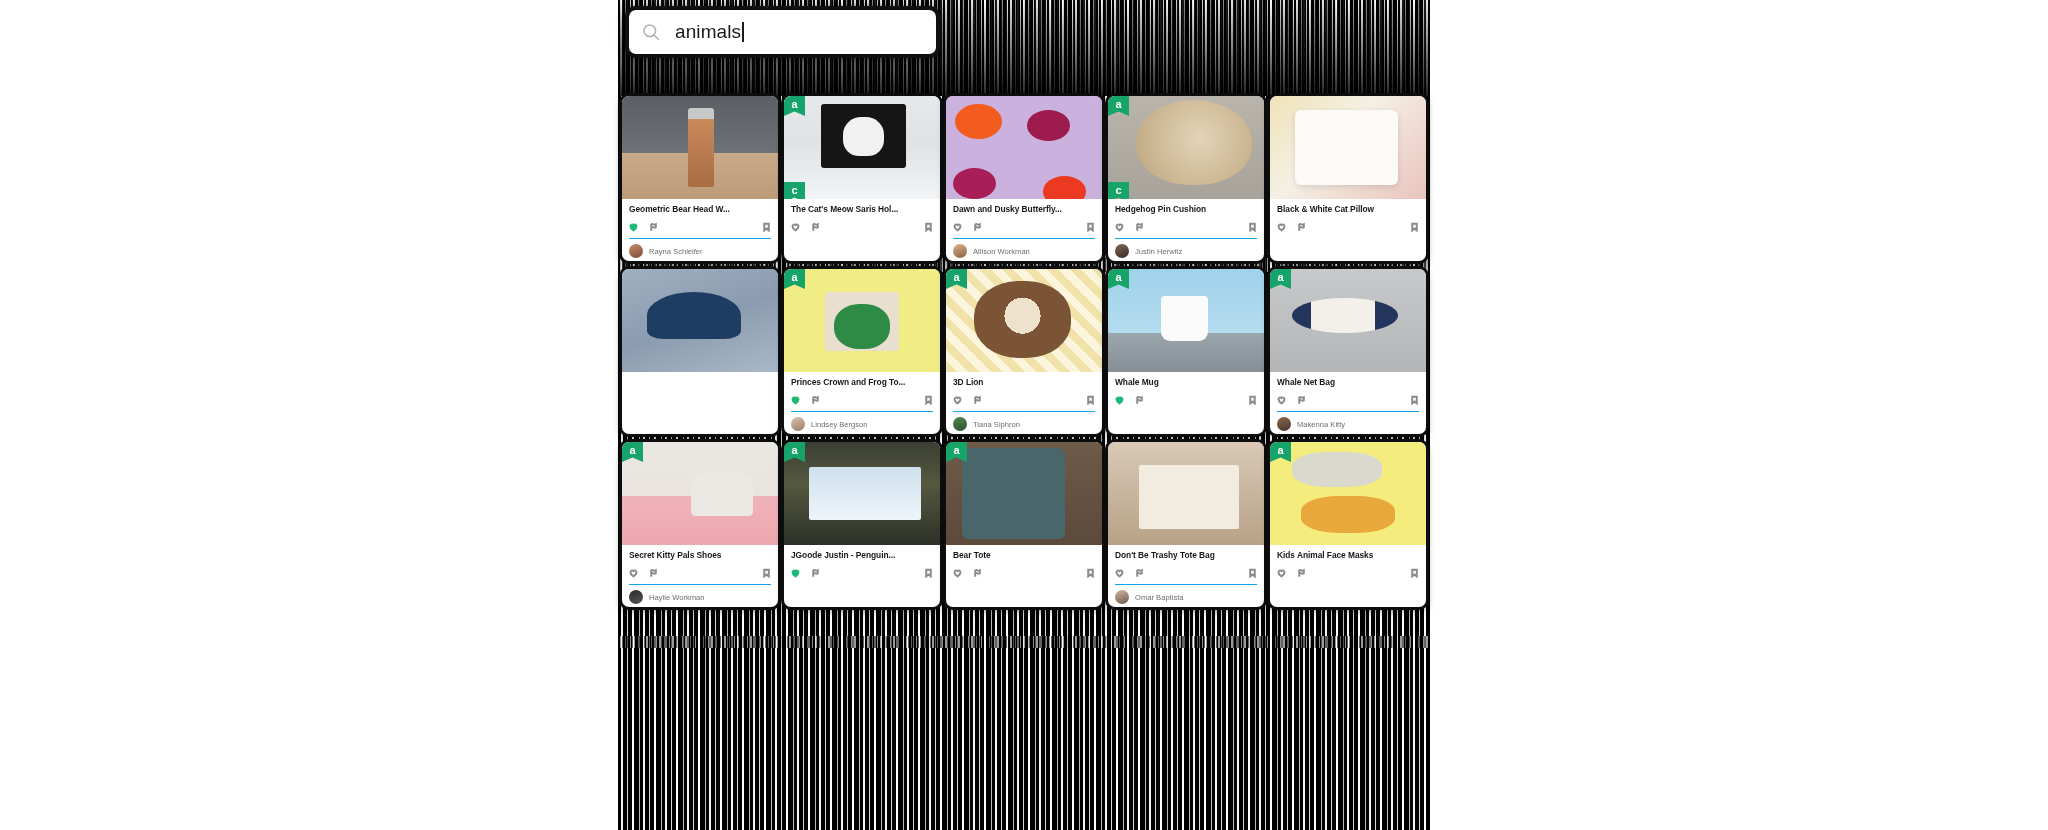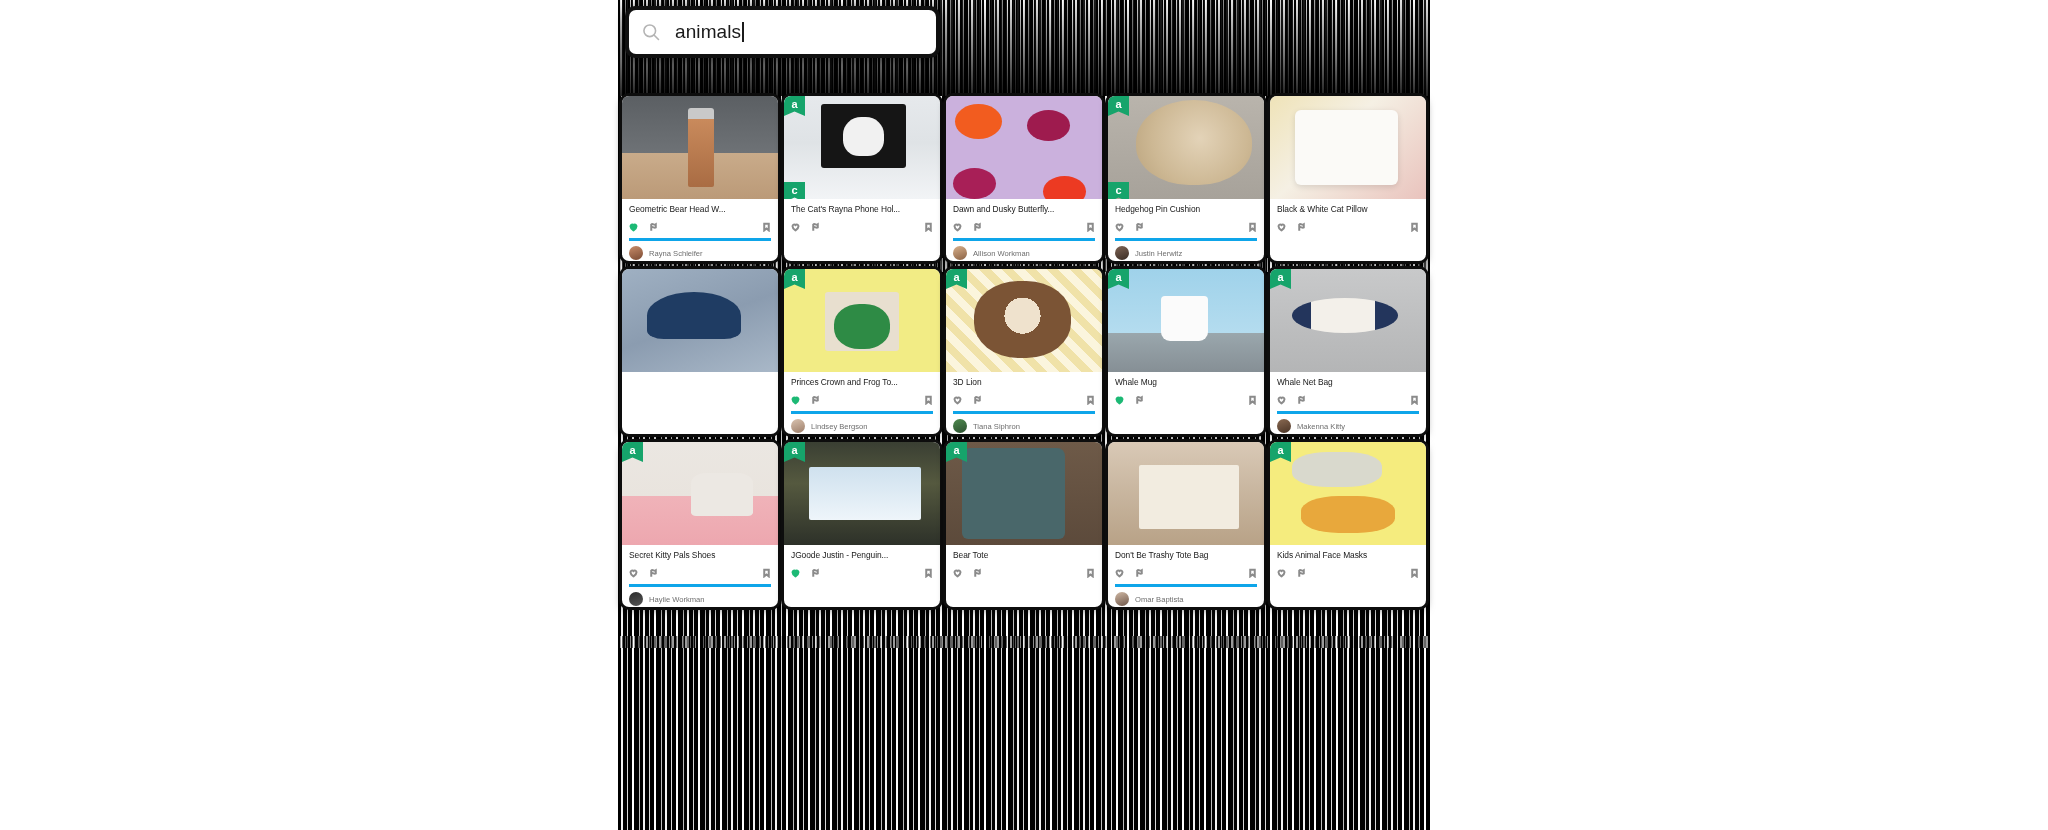--- a/index.html
+++ b/index.html
@@ -125,21 +125,21 @@
     clip-path: polygon(0 0, 100% 0, 100% 100%, 50% 78%, 0 100%);
     z-index: 4;
     line-height: 1;
     padding-bottom: 4px;
   }
   .badge.second { top: 86px; }
 
   .meta { padding: 5px 7px 0 7px; flex: 1 1 auto; display:flex; flex-direction:column; }
   .title {
     font-size: 8.4px;
-    font-weight: 400;
+    font-weight: 700;
     color: #181818;
     white-space: nowrap;
     overflow: hidden;
     text-overflow: clip;
     letter-spacing: -0.05px;
     line-height: 1.2;
   }
   .actions {
     margin-top: 6px;
     display: flex; align-items: center;
@@ -147,21 +147,21 @@
     height: 13px;
   }
   .actions .spacer { flex: 1 1 auto; }
   .ico { width: 9px; height: 10px; display:block; }
   .ico path, .ico polygon { vector-effect: non-scaling-stroke; }
   .creator {
     display: flex; align-items: center;
     gap: 6px;
     margin-top: 5px;
     padding-top: 5px;
-    border-top: 3px solid #0ea5e9;
+    border-top: 1px solid #0ea5e9;
   }
   .avatar {
     width: 14px; height: 14px;
     border-radius: 50%;
     flex: 0 0 auto;
     background: #b9b9b9;
     overflow:hidden;
     position: relative;
   }
   .creator-name {
@@ -329,21 +329,21 @@
           </div>
         </div>
       </div>
       <div class="card">
         <div class="thumb">
           <div class="thumb-art art-catstand"></div>
           <div class="badge">a</div>
           <div class="badge second">c</div>
         </div>
         <div class="meta">
-          <div class="title">The Cat's Rayna Phone Hol...</div>
+          <div class="title">The Cat's Meow Saris Hol...</div>
           <div class="actions">
             <span>
               <svg class="ico" viewBox="0 0 24 24" fill="none" stroke="#8b8b8b" stroke-width="2">
                 <path d="M12 21s-8-5.2-8-11a4.6 4.6 0 0 1 8-3 4.6 4.6 0 0 1 8 3c0 5.8-8 11-8 11z"></path>
               </svg>
             </span>
             <span>
               <svg class="ico" viewBox="0 0 24 24" fill="none" stroke="#8b8b8b" stroke-width="2">
                 <path d="M6 22V4"></path>
                 <path d="M6 5c4-3 8 3 12 0v8c-4 3-8-3-12 0"></path>

